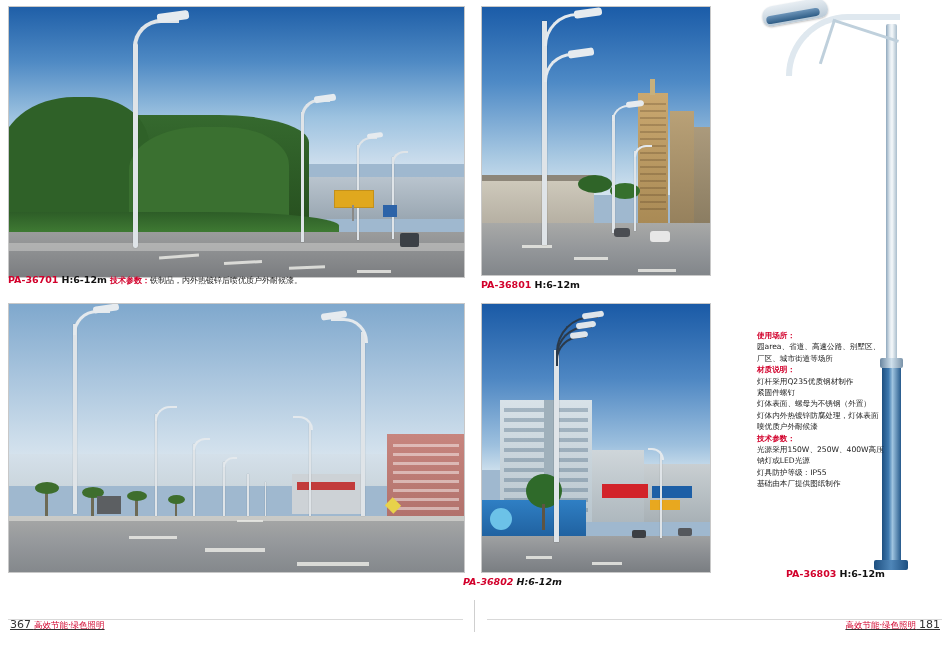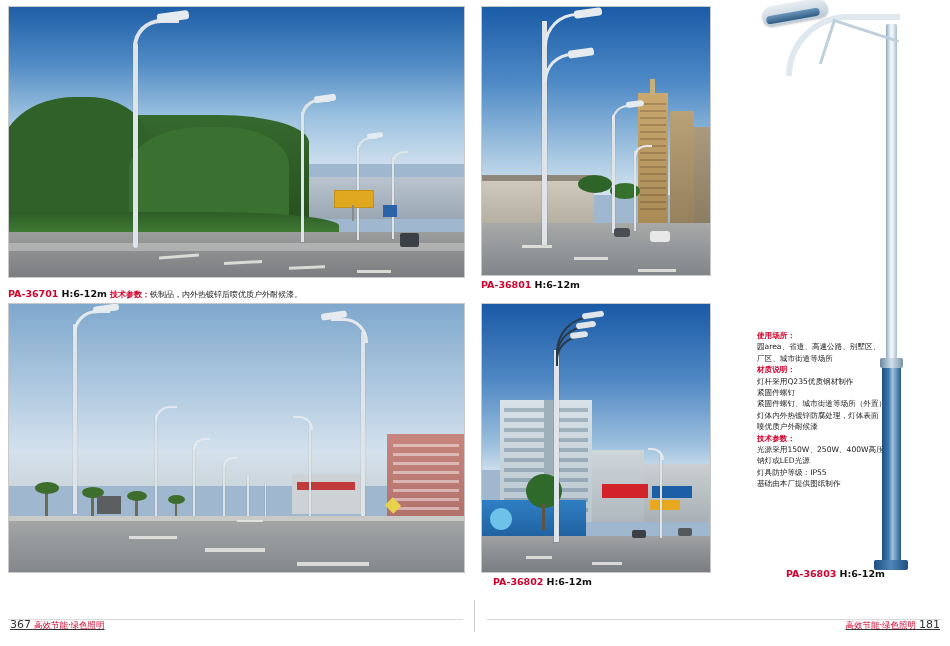--- a/index.html
+++ b/index.html
@@ -165,21 +165,21 @@
     <div class="lamp-head" style="left:358px;top:126px;width:16px;height:5px;"></div>
     <div class="pole" style="left:383px;top:150px;width:2px;height:82px;"></div>
     <div style="position:absolute;left:383px;top:144px;width:14px;height:10px;border-top:2px solid #dfe4e8;border-left:2px solid #dfe4e8;border-radius:12px 0 0 0;"></div>
 
     <div style="position:absolute;left:325px;top:183px;width:38px;height:16px;background:#e0a81e;border:1px solid #c3901a;"></div>
     <div style="position:absolute;left:343px;top:198px;width:2px;height:16px;background:#8a8a88;"></div>
     <div style="position:absolute;left:374px;top:198px;width:14px;height:12px;background:#2c63a8;"></div>
 
     <div style="position:absolute;left:391px;top:226px;width:19px;height:14px;background:#3b4046;border-radius:2px;"></div>
   </div>
-  <div class="caption" style="left:8px; top:288px;">
+  <div class="caption" style="left:8px; top:274px;">
     <span class="code">PA-36701</span>
     <span class="hcode">H:6-12m</span>
     <span class="tech-label">技术参数：</span><span class="tech-text">铁制品，内外热镀锌后喷优质户外耐候漆。</span>
   </div>
 
   <div class="photo" style="left:8px; top:303px; width:455px; height:268px;">
     <div class="sky pale" style="height:66%;"></div>
     <div style="position:absolute;left:0;top:150px;width:455px;height:32px;background:linear-gradient(to bottom,#d4e0ea,#cbd6dd);"></div>
 
     <div style="position:absolute;left:378px;top:130px;width:77px;height:90px;background:linear-gradient(to bottom,#c7857e,#b0706a);"></div>
@@ -297,21 +297,21 @@
     <div class="lamp-head" style="left:100px;top:8px;width:22px;height:6px;background:#dfe5ea;"></div>
     <div class="lamp-head" style="left:94px;top:18px;width:20px;height:6px;background:#dfe5ea;"></div>
     <div class="lamp-head" style="left:88px;top:28px;width:18px;height:6px;background:#dfe5ea;"></div>
 
     <div class="pole" style="left:178px;top:150px;width:2px;height:84px;"></div>
     <div style="position:absolute;left:166px;top:144px;width:14px;height:10px;border-top:2px solid #e4e9ed;border-right:2px solid #e4e9ed;border-radius:0 12px 0 0;"></div>
 
     <div style="position:absolute;left:150px;top:226px;width:14px;height:8px;background:#3c3f44;border-radius:2px;"></div>
     <div style="position:absolute;left:196px;top:224px;width:14px;height:8px;background:#55585d;border-radius:2px;"></div>
   </div>
-  <div class="caption" style="left:493px; top:576px;">
+  <div class="caption" style="left:463px; top:576px;font-style:italic;">
     <span class="code">PA-36802</span>
     <span class="hcode">H:6-12m</span>
   </div>
 
   <div style="position:absolute; left:718px; top:0px; width:232px; height:590px; background:#fff;">
 
     <div style="position:absolute;left:168px;top:24px;width:11px;height:340px;background:linear-gradient(to right,#8fa8bd,#dfe8ef 35%,#f4f8fa 55%,#a9bdcc);border-radius:2px;"></div>
     <div style="position:absolute;left:164px;top:364px;width:19px;height:200px;background:linear-gradient(to right,#1d4f80,#3f7ab0 35%,#9fc4e0 55%,#265a8c);border-radius:2px;"></div>
     <div style="position:absolute;left:162px;top:358px;width:23px;height:10px;background:linear-gradient(to right,#6a86a0,#cfe0ec,#7a93a9);border-radius:2px;"></div>
     <div style="position:absolute;left:156px;top:560px;width:34px;height:10px;background:linear-gradient(to right,#1d4f80,#4f86b8,#1d4f80);border-radius:2px;"></div>
@@ -327,21 +327,21 @@
     <span class="hcode">H:6-12m</span>
   </div>
 
   <div class="spec">
     <div class="hd">使用场所：</div>
     <div>园area、省道、高速公路、别墅区、</div>
     <div>厂区、城市街道等场所</div>
     <div class="hd">材质说明：</div>
     <div>灯杆采用Q235优质钢材制作</div>
     <div>紧固件螺钉</div>
-    <div>紧固件螺钉、城市街道等场所（外置）</div>
+    <div>灯体表面、螺母为不锈钢（外置）</div>
     <div>灯体内外热镀锌防腐处理，灯体表面</div>
     <div>喷优质户外耐候漆</div>
     <div class="hd">技术参数：</div>
     <div>光源采用150W、250W、400W高压</div>
     <div>钠灯或LED光源</div>
     <div>灯具防护等级：IP55</div>
     <div>基础由本厂提供图纸制作</div>
   </div>
 
   <div class="footer-rule" style="left:8px; width:455px;"></div>

